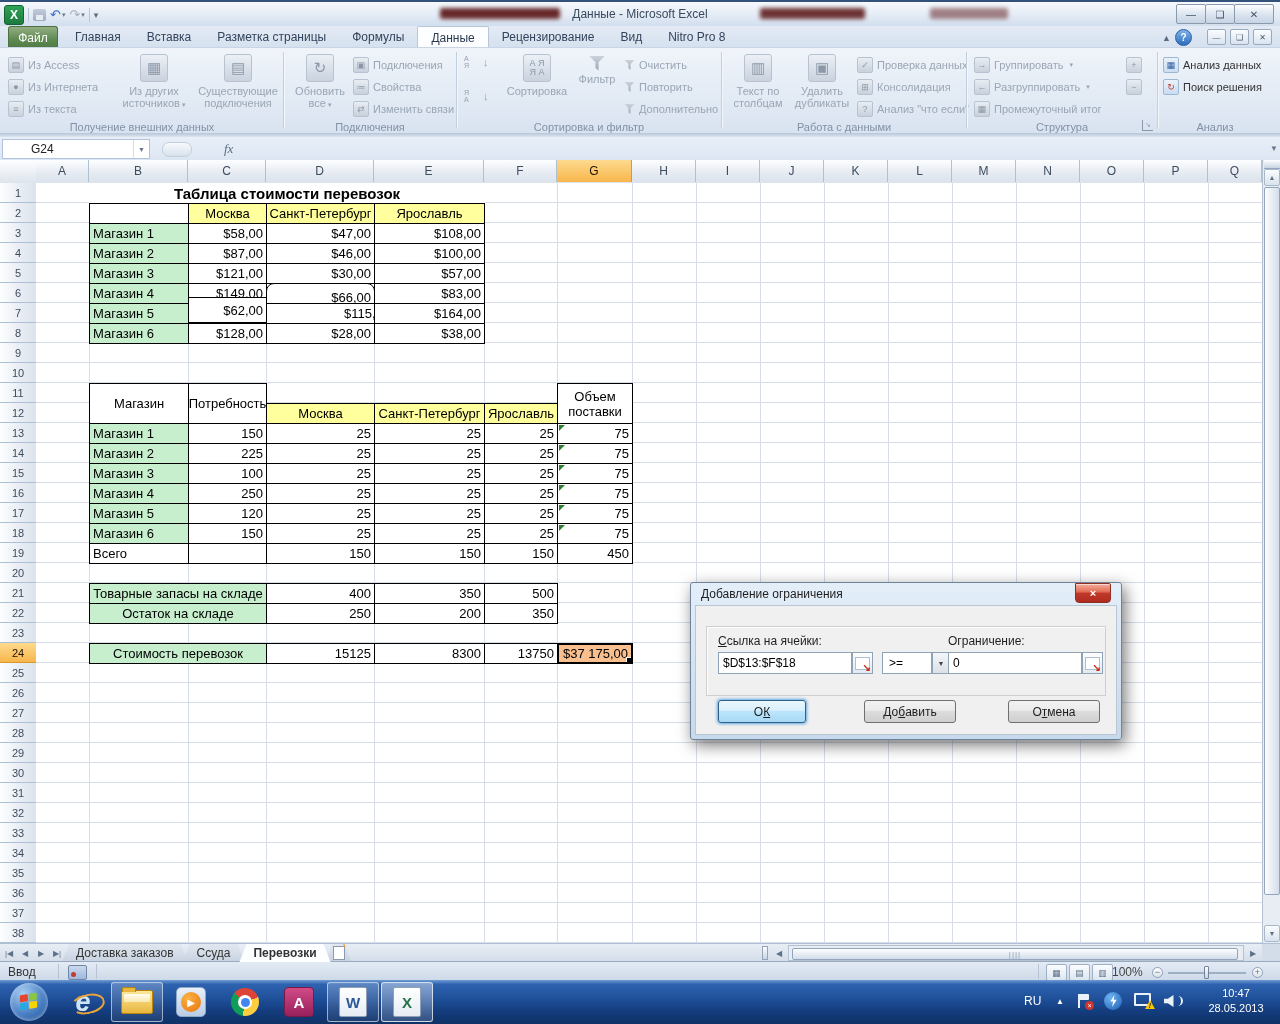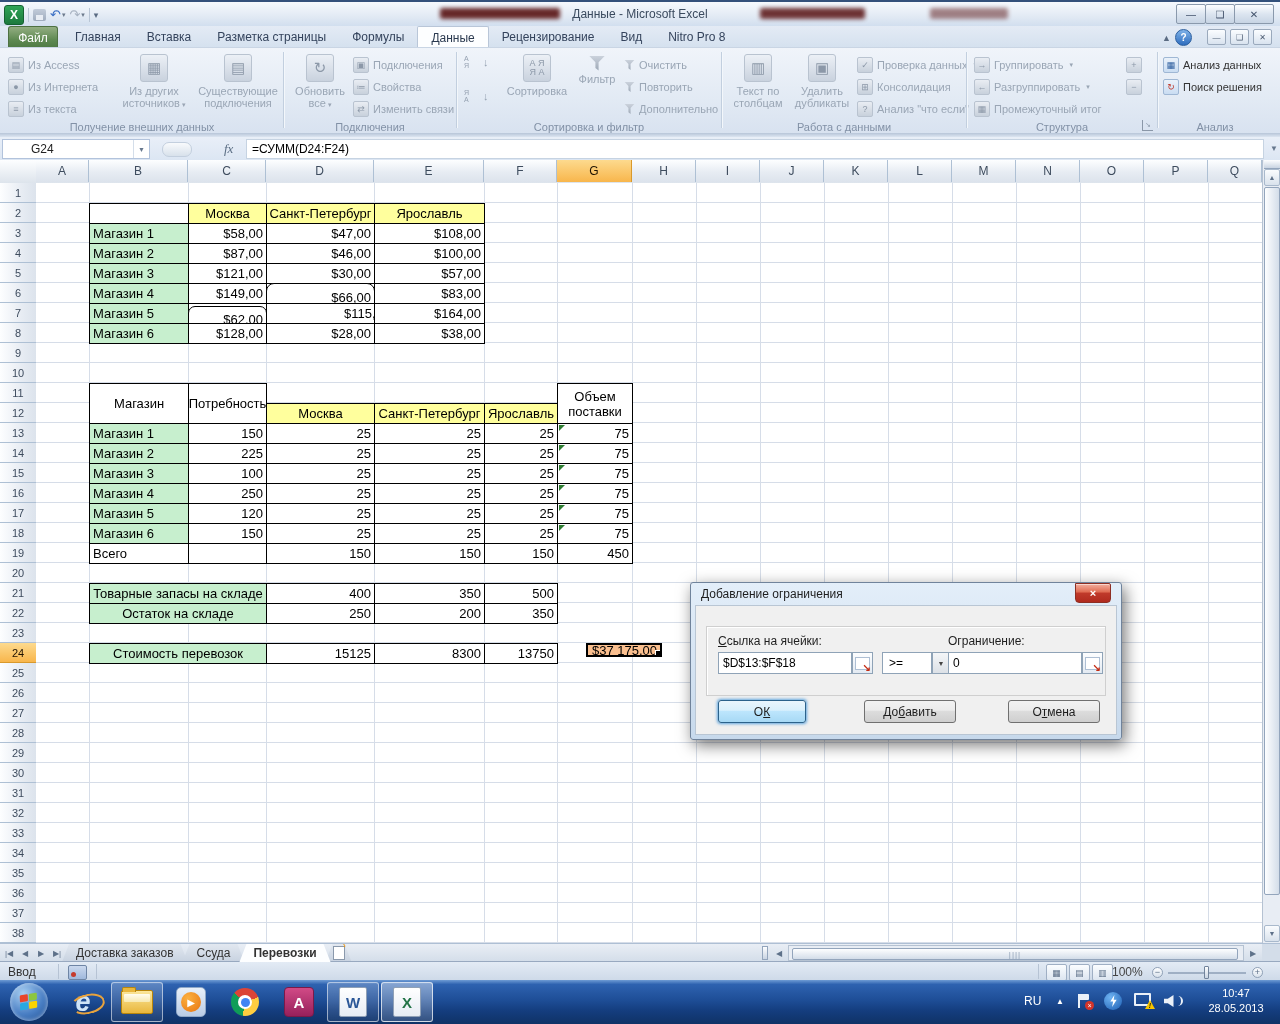--- a/index.html
+++ b/index.html
@@ -433,21 +433,20 @@
   </div>
   <div class="ribbonedge"></div>
 
   <div class="fbar">
     <div class="namebox">
       <span class="val">G24</span>
       <span class="nbdd">▼</span>
     </div>
     <div class="fpill"></div>
     <span class="fxlbl">fx</span>
-    <div class="fedit">=СУММ(D24:F24)</div>
     <span class="fexp">▼</span>
   </div>
 
   <div class="corner">
       <i></i>
     </div>
   <div class="colheaders" id="colheaders">
       <div class="colhdr" style="left: 36px; width: 53px;">A</div>
       <div class="colhdr" style="left: 89px; width: 99px;">B</div>
       <div class="colhdr" style="left: 188px; width: 78px;">C</div>
@@ -516,20 +515,21 @@
       <div class="vline" style="left: 596px;"></div>
       <div class="vline" style="left: 660px;"></div>
       <div class="vline" style="left: 724px;"></div>
       <div class="vline" style="left: 788px;"></div>
       <div class="vline" style="left: 852px;"></div>
       <div class="vline" style="left: 916px;"></div>
       <div class="vline" style="left: 980px;"></div>
       <div class="vline" style="left: 1044px;"></div>
       <div class="vline" style="left: 1108px;"></div>
       <div class="vline" style="left: 1172px;"></div>
+      <div class="cell ctr bold t15 white" style="left: 53px; top: 0px; width: 396px; height: 21px;">Таблица стоимости перевозок</div>
       <div class="cell bd white" style="left: 53px; top: 20px; width: 100px; height: 21px;"></div>
       <div class="cell bd yel ctr" style="left: 152px; top: 20px; width: 79px; height: 21px;">Москва</div>
       <div class="cell bd yel ctr" style="left: 230px; top: 20px; width: 109px; height: 21px;">Санкт-Петербург</div>
       <div class="cell bd yel ctr" style="left: 338px; top: 20px; width: 111px; height: 21px;">Ярославль</div>
       <div class="cell bd grn lbl" style="left: 53px; top: 40px; width: 100px; height: 21px;">Магазин 1</div>
       <div class="cell bd white num" style="left: 152px; top: 40px; width: 79px; height: 21px;">$58,00</div>
       <div class="cell bd white num" style="left: 230px; top: 40px; width: 109px; height: 21px;">$47,00</div>
       <div class="cell bd white num" style="left: 338px; top: 40px; width: 111px; height: 21px;">$108,00</div>
       <div class="cell bd grn lbl" style="left: 53px; top: 60px; width: 100px; height: 21px;">Магазин 2</div>
       <div class="cell bd white num" style="left: 152px; top: 60px; width: 79px; height: 21px;">$87,00</div>
@@ -537,21 +537,21 @@
       <div class="cell bd white num" style="left: 338px; top: 60px; width: 111px; height: 21px;">$100,00</div>
       <div class="cell bd grn lbl" style="left: 53px; top: 80px; width: 100px; height: 21px;">Магазин 3</div>
       <div class="cell bd white num" style="left: 152px; top: 80px; width: 79px; height: 21px;">$121,00</div>
       <div class="cell bd white num" style="left: 230px; top: 80px; width: 109px; height: 21px;">$30,00</div>
       <div class="cell bd white num" style="left: 338px; top: 80px; width: 111px; height: 21px;">$57,00</div>
       <div class="cell bd grn lbl" style="left: 53px; top: 100px; width: 100px; height: 21px;">Магазин 4</div>
       <div class="cell bd white num" style="left: 152px; top: 100px; width: 79px; height: 21px;">$149,00</div>
       <div class="cell bd white num" style="left: 230px; top: 100px; width: 109px; height: 28px; border-radius: 8px;">$66,00</div>
       <div class="cell bd white num" style="left: 338px; top: 100px; width: 111px; height: 21px;">$83,00</div>
       <div class="cell bd grn lbl" style="left: 53px; top: 120px; width: 100px; height: 21px;">Магазин 5</div>
-      <div class="cell bd white num" style="left: 152px; top: 123px; width: 79px; height: 26px; border-radius: 7px;">$62,00</div>
+      <div class="cell bd white num" style="left: 152px; top: 114px; width: 79px; height: 26px;">$62,00</div>
       <div class="cell bd white num" style="left: 230px; top: 120px; width: 128px; height: 21px;">$115,00</div>
       <div class="cell bd white num" style="left: 338px; top: 120px; width: 111px; height: 21px;">$164,00</div>
       <div class="cell bd grn lbl" style="left: 53px; top: 140px; width: 100px; height: 21px;">Магазин 6</div>
       <div class="cell bd white num" style="left: 152px; top: 140px; width: 79px; height: 21px;">$128,00</div>
       <div class="cell bd white num" style="left: 230px; top: 140px; width: 109px; height: 21px;">$28,00</div>
       <div class="cell bd white num" style="left: 338px; top: 140px; width: 111px; height: 21px;">$38,00</div>
       <div class="cell bd white ctr" style="left: 53px; top: 200px; width: 100px; height: 41px;">Магазин</div>
       <div class="cell bd white ctr" style="left: 152px; top: 200px; width: 79px; height: 41px;">Потребность</div>
       <div class="cell bd white ctr wrap" style="left: 521px; top: 200px; width: 76px; height: 41px;">Объем поставки</div>
       <div class="cell bd yel ctr" style="left: 230px; top: 220px; width: 109px; height: 21px;">Москва</div>
@@ -604,21 +604,21 @@
       <div class="cell bd white num" style="left: 338px; top: 400px; width: 111px; height: 21px;">350</div>
       <div class="cell bd white num" style="left: 448px; top: 400px; width: 74px; height: 21px;">500</div>
       <div class="cell bd grn ctr" style="left: 53px; top: 420px; width: 178px; height: 21px;">Остаток на складе</div>
       <div class="cell bd white num" style="left: 230px; top: 420px; width: 109px; height: 21px;">250</div>
       <div class="cell bd white num" style="left: 338px; top: 420px; width: 111px; height: 21px;">200</div>
       <div class="cell bd white num" style="left: 448px; top: 420px; width: 74px; height: 21px;">350</div>
       <div class="cell bd grn ctr" style="left: 53px; top: 460px; width: 178px; height: 21px;">Стоимость перевозок</div>
       <div class="cell bd white num" style="left: 230px; top: 460px; width: 109px; height: 21px;">15125</div>
       <div class="cell bd white num" style="left: 338px; top: 460px; width: 111px; height: 21px;">8300</div>
       <div class="cell bd white num" style="left: 448px; top: 460px; width: 74px; height: 21px;">13750</div>
-      <div class="cell sel num" style="left: 550px; top: 460px; width: 76px; height: 14px;">$37 175,00<i class="handle"></i></div>
+      <div class="cell sel num" style="left: 521px; top: 460px; width: 76px; height: 21px;">$37 175,00<i class="handle"></i></div>
     </div>
 
   <div class="vscroll">
     <div class="vsplit"></div>
     <div class="sbtn" style="left:1px;top:9px">▲</div>
     <div class="vthumb"></div>
     <div class="sbtn" style="left:1px;top:765px">▼</div>
   </div>
 
   <div class="tabbar">

